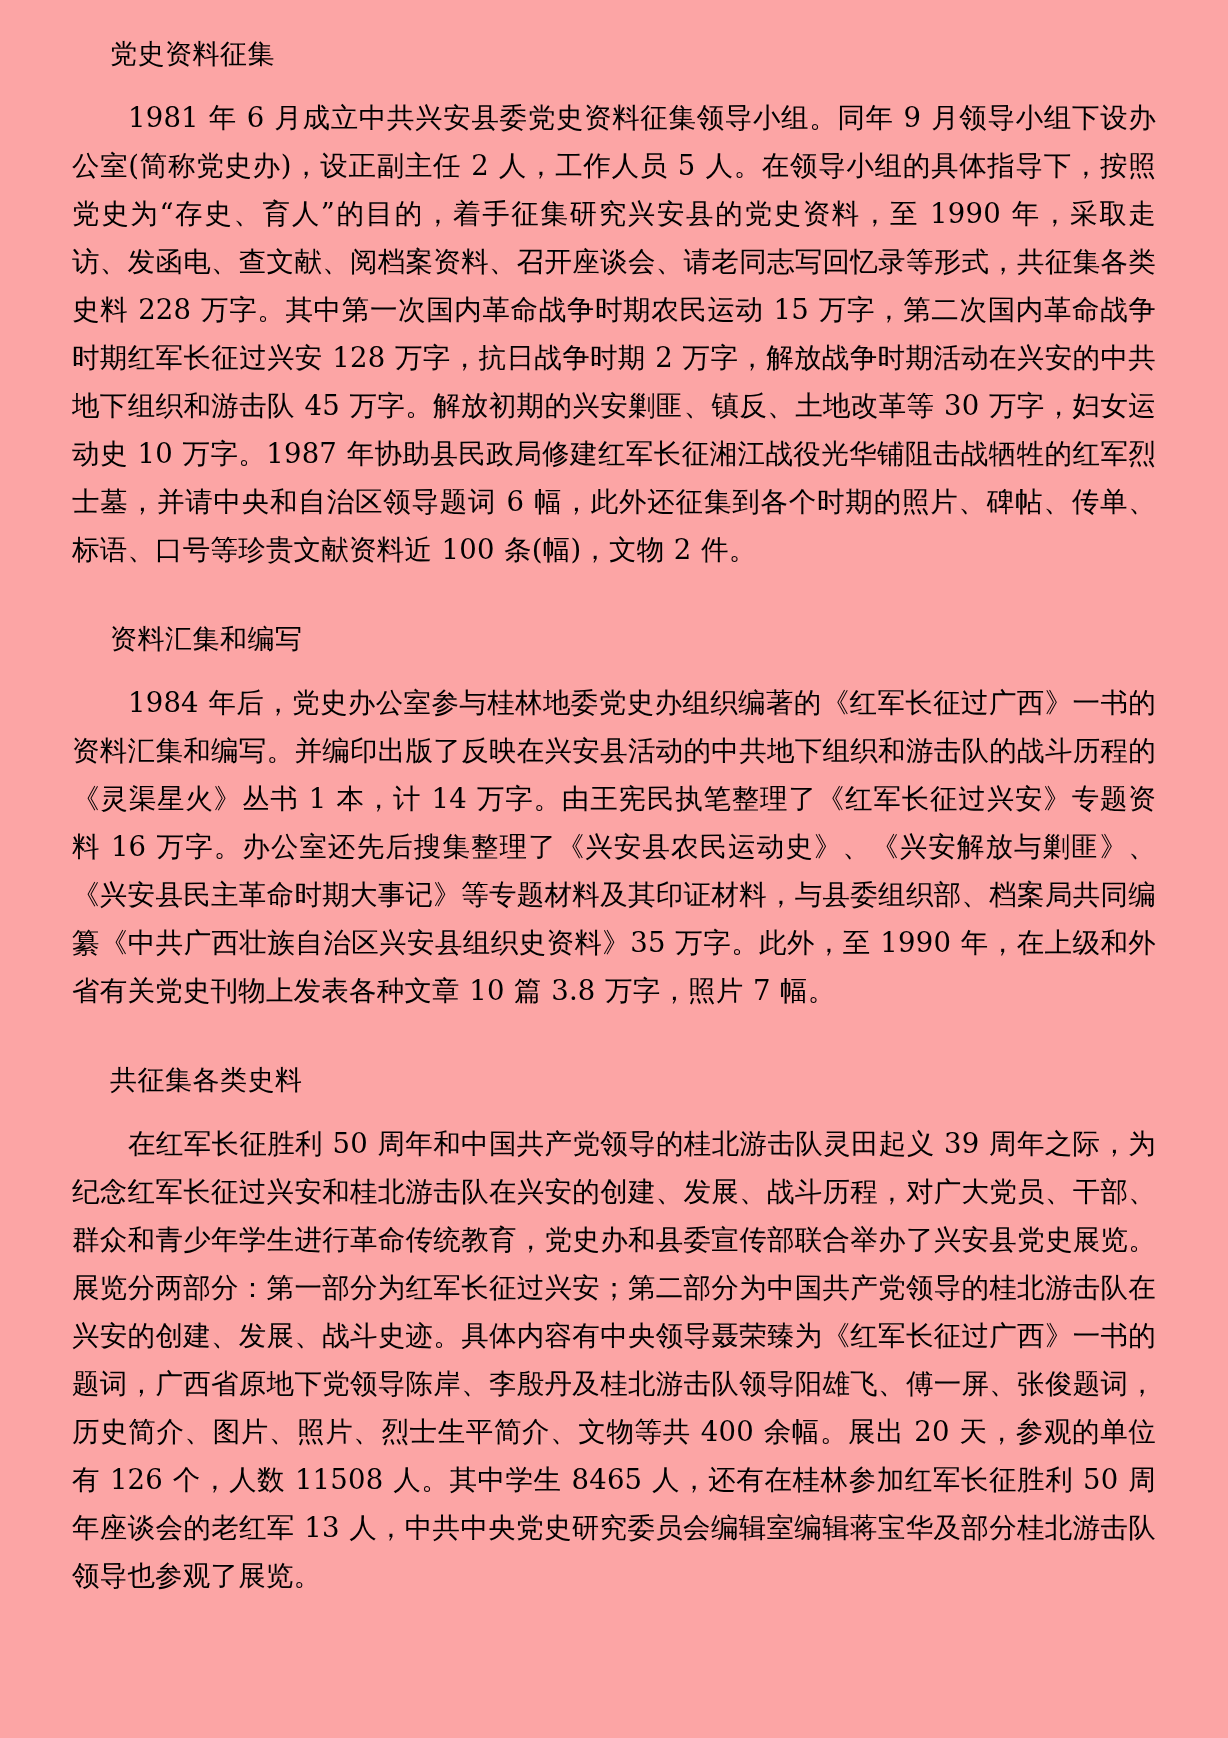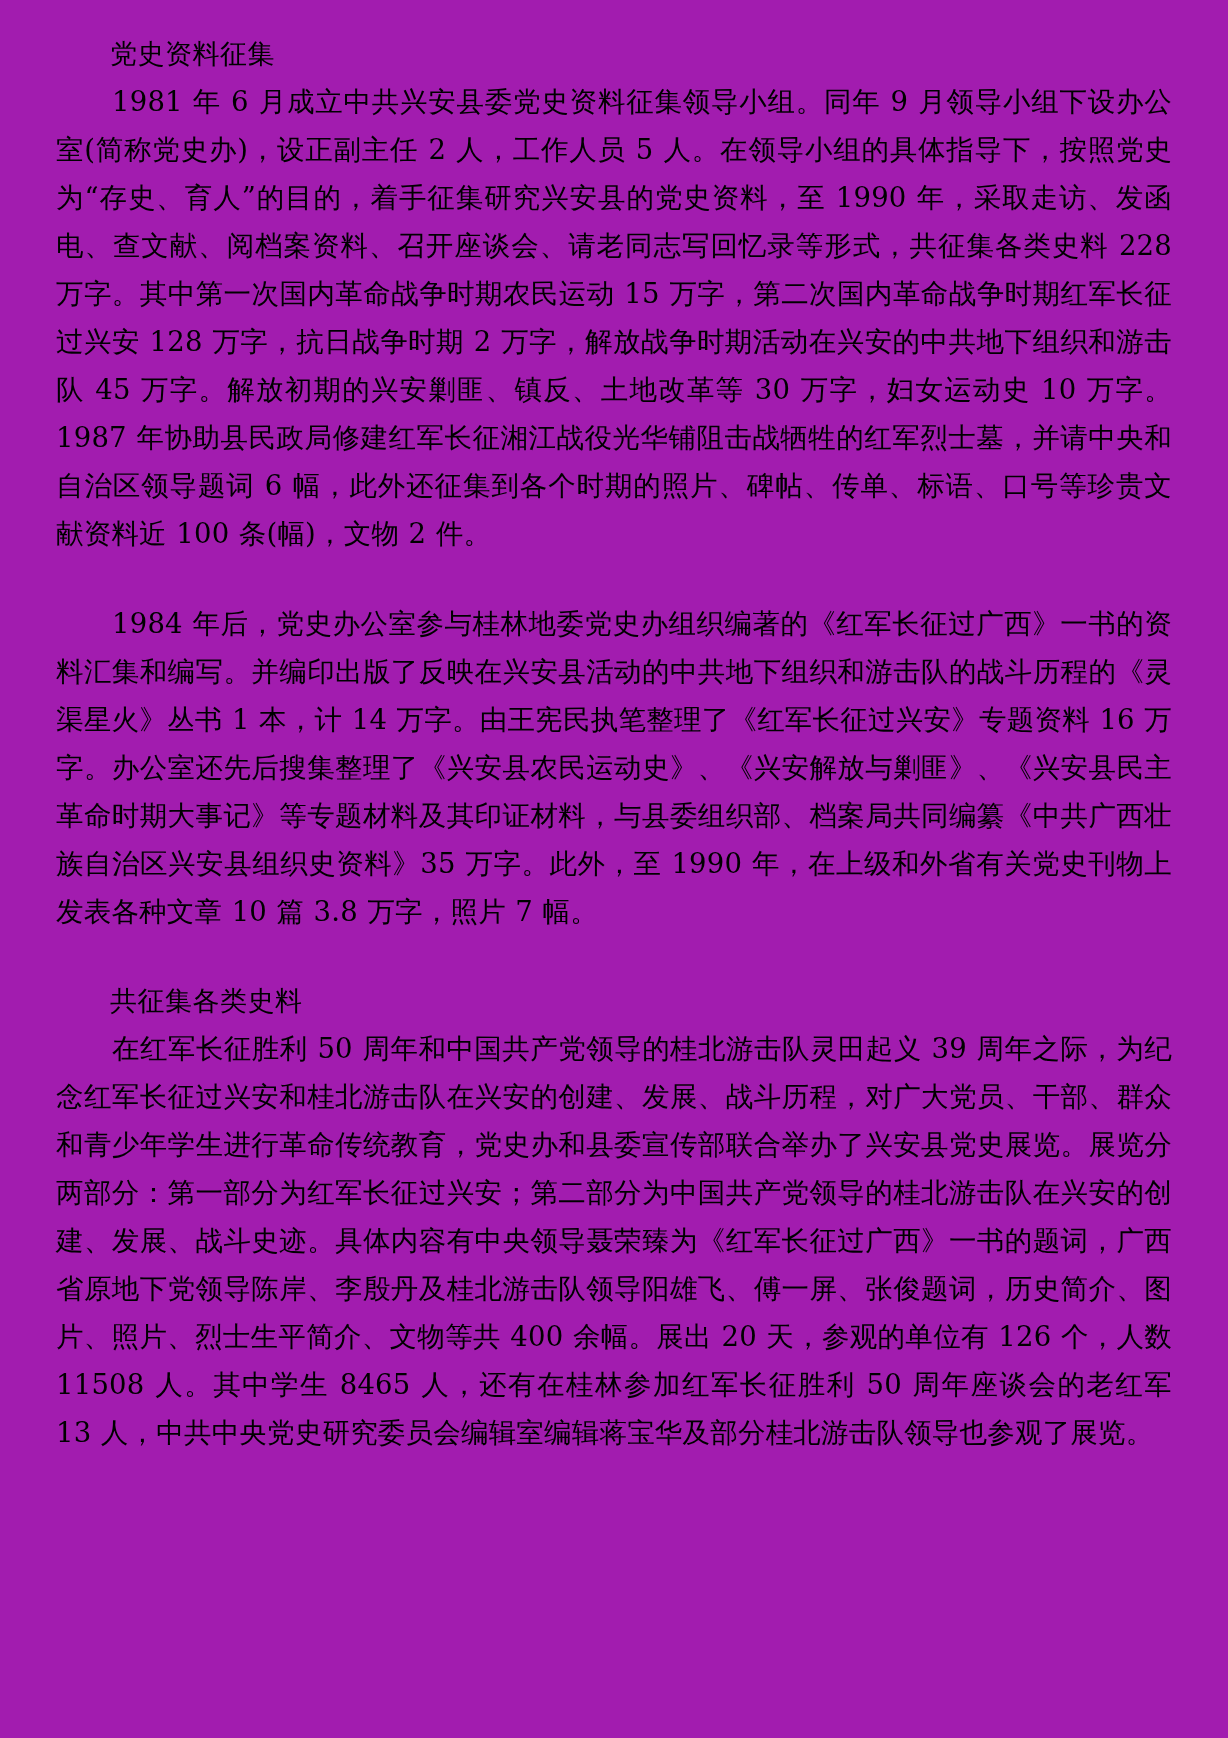--- a/index.html
+++ b/index.html
@@ -10,21 +10,21 @@
 
   body {
     font-family: "DejaVu Serif", "Liberation Serif", serif;
     color: #000000;
   }
 
   .page {
     position: relative;
     width: 1228px;
     height: 1738px;
-    background: #a21caf;
+    background: #fca5a5;
     box-sizing: border-box;
     padding: 30px 56px 0 56px;
     overflow: hidden;
   }
 
   .doc-body {
     width: 1116px;
   }
 
   
@@ -47,38 +47,39 @@
     color: #000000;
   }
 
   .section-paragraph {
     font-family: "DejaVu Serif", "Liberation Serif", serif;
     font-size: 27.5px;
     line-height: 48px;
     text-align: justify;
     text-justify: inter-character;
     text-indent: 56px;
-    margin: 0;
+    margin: 16px;
     color: #000000;
     letter-spacing: 0.2px;
     word-spacing: 0.5px;
   }
 </style>
 </head>
 <body>
 
 <div class="page">
   <div class="doc-body">
 
     <div class="section">
       <h2 class="section-heading">党史资料征集</h2>
       <p class="section-paragraph">1981 年 6 月成立中共兴安县委党史资料征集领导小组。同年 9 月领导小组下设办公室(简称党史办)，设正副主任 2 人，工作人员 5 人。在领导小组的具体指导下，按照党史为“存史、育人”的目的，着手征集研究兴安县的党史资料，至 1990 年，采取走访、发函电、查文献、阅档案资料、召开座谈会、请老同志写回忆录等形式，共征集各类史料 228 万字。其中第一次国内革命战争时期农民运动 15 万字，第二次国内革命战争时期红军长征过兴安 128 万字，抗日战争时期 2 万字，解放战争时期活动在兴安的中共地下组织和游击队 45 万字。解放初期的兴安剿匪、镇反、土地改革等 30 万字，妇女运动史 10 万字。1987 年协助县民政局修建红军长征湘江战役光华铺阻击战牺牲的红军烈士墓，并请中央和自治区领导题词 6 幅，此外还征集到各个时期的照片、碑帖、传单、标语、口号等珍贵文献资料近 100 条(幅)，文物 2 件。</p>
     </div>
 
     <div class="section">
+      <h2 class="section-heading">资料汇集和编写</h2>
       <p class="section-paragraph">1984 年后，党史办公室参与桂林地委党史办组织编著的《红军长征过广西》一书的资料汇集和编写。并编印出版了反映在兴安县活动的中共地下组织和游击队的战斗历程的《灵渠星火》丛书 1 本，计 14 万字。由王宪民执笔整理了《红军长征过兴安》专题资料 16 万字。办公室还先后搜集整理了《兴安县农民运动史》、《兴安解放与剿匪》、《兴安县民主革命时期大事记》等专题材料及其印证材料，与县委组织部、档案局共同编纂《中共广西壮族自治区兴安县组织史资料》35 万字。此外，至 1990 年，在上级和外省有关党史刊物上发表各种文章 10 篇 3.8 万字，照片 7 幅。</p>
     </div>
 
     <div class="section">
       <h2 class="section-heading">共征集各类史料</h2>
       <p class="section-paragraph">在红军长征胜利 50 周年和中国共产党领导的桂北游击队灵田起义 39 周年之际，为纪念红军长征过兴安和桂北游击队在兴安的创建、发展、战斗历程，对广大党员、干部、群众和青少年学生进行革命传统教育，党史办和县委宣传部联合举办了兴安县党史展览。展览分两部分：第一部分为红军长征过兴安；第二部分为中国共产党领导的桂北游击队在兴安的创建、发展、战斗史迹。具体内容有中央领导聂荣臻为《红军长征过广西》一书的题词，广西省原地下党领导陈岸、李殷丹及桂北游击队领导阳雄飞、傅一屏、张俊题词，历史简介、图片、照片、烈士生平简介、文物等共 400 余幅。展出 20 天，参观的单位有 126 个，人数 11508 人。其中学生 8465 人，还有在桂林参加红军长征胜利 50 周年座谈会的老红军 13 人，中共中央党史研究委员会编辑室编辑蒋宝华及部分桂北游击队领导也参观了展览。</p>
     </div>
 
   </div>
 </div>

